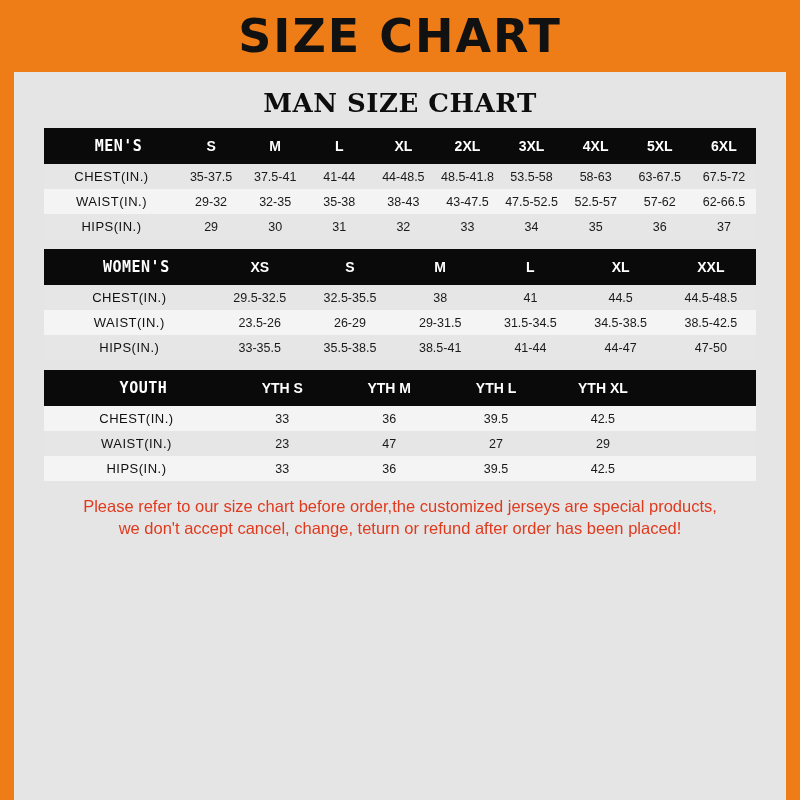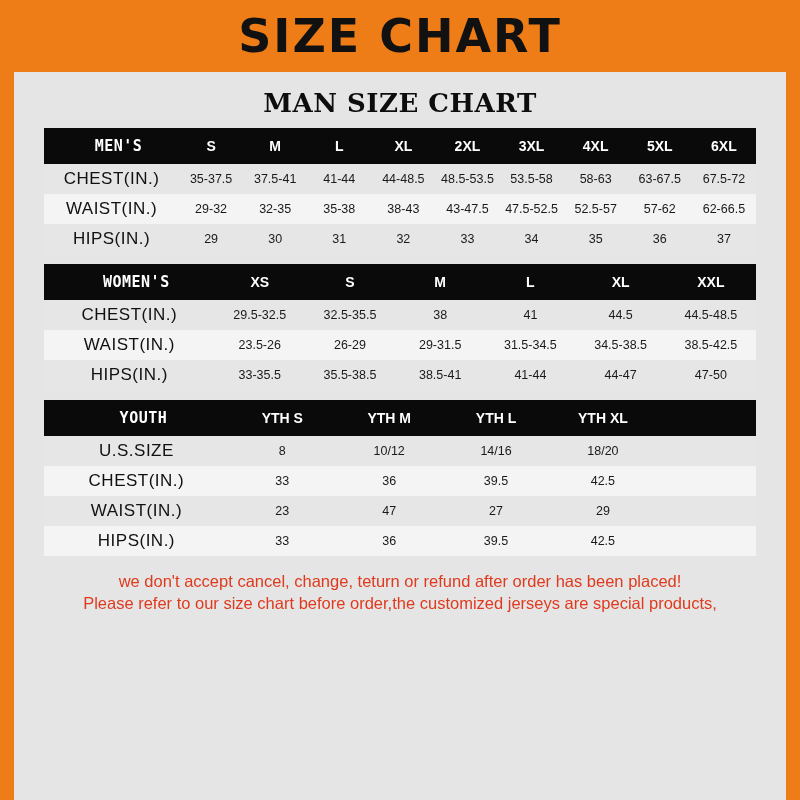--- a/index.html
+++ b/index.html
@@ -79,21 +79,21 @@
   table.size-table thead th.rowlabel {
     font-family: "DejaVu Sans Mono", monospace;
     font-size: 15px;
     letter-spacing: 0.5px;
     text-align: center;
     padding-left: 14px;
   }
   table.size-table tbody tr.odd { background: #e6e6e6; }
   table.size-table tbody tr.even { background: #f4f4f4; }
   table.size-table tbody td.rowlabel {
-    font-size: 17px;
+    font-size: 13px;
     letter-spacing: 0.5px;
     color: #111;
   }
   .footer-note {
     margin-top: 14px;
     padding: 0 16px;
     color: #e03a1e;
     font-size: 16.5px;
     line-height: 1.35;
     text-align: center;
@@ -128,21 +128,21 @@
           <th>6XL</th>
         </tr>
       </thead>
       <tbody>
         <tr class="odd">
           <td class="rowlabel">CHEST(IN.)</td>
           <td>35-37.5</td>
           <td>37.5-41</td>
           <td>41-44</td>
           <td>44-48.5</td>
-          <td>48.5-53.5</td>
+          <td>48.5-41.8</td>
           <td>53.5-58</td>
           <td>58-63</td>
           <td>63-67.5</td>
           <td>67.5-72</td>
         </tr>
         <tr class="even">
           <td class="rowlabel">WAIST(IN.)</td>
           <td>29-32</td>
           <td>32-35</td>
           <td>35-38</td>
@@ -216,28 +216,20 @@
         <tr>
           <th class="rowlabel" style="width:24%;">YOUTH</th>
           <th>YTH S</th>
           <th>YTH M</th>
           <th>YTH L</th>
           <th>YTH XL</th>
           <th style="width:14%;"></th>
         </tr>
       </thead>
       <tbody>
-        <tr class="odd">
-          <td class="rowlabel">U.S.SIZE</td>
-          <td>8</td>
-          <td>10/12</td>
-          <td>14/16</td>
-          <td>18/20</td>
-          <td></td>
-        </tr>
         <tr class="even">
           <td class="rowlabel">CHEST(IN.)</td>
           <td>33</td>
           <td>36</td>
           <td>39.5</td>
           <td>42.5</td>
           <td></td>
         </tr>
         <tr class="odd">
           <td class="rowlabel">WAIST(IN.)</td>
@@ -252,18 +244,18 @@
           <td>33</td>
           <td>36</td>
           <td>39.5</td>
           <td>42.5</td>
           <td></td>
         </tr>
       </tbody>
     </table>
 
     <div class="footer-note">
+      <div>Please refer to our size chart before order,the customized jerseys are special products,</div>
       <div>we don't accept cancel, change, teturn or refund after order has been placed!</div>
-      <div>Please refer to our size chart before order,the customized jerseys are special products,</div>
     </div>
 
   </div>
 </div>
 
 </body></html>

